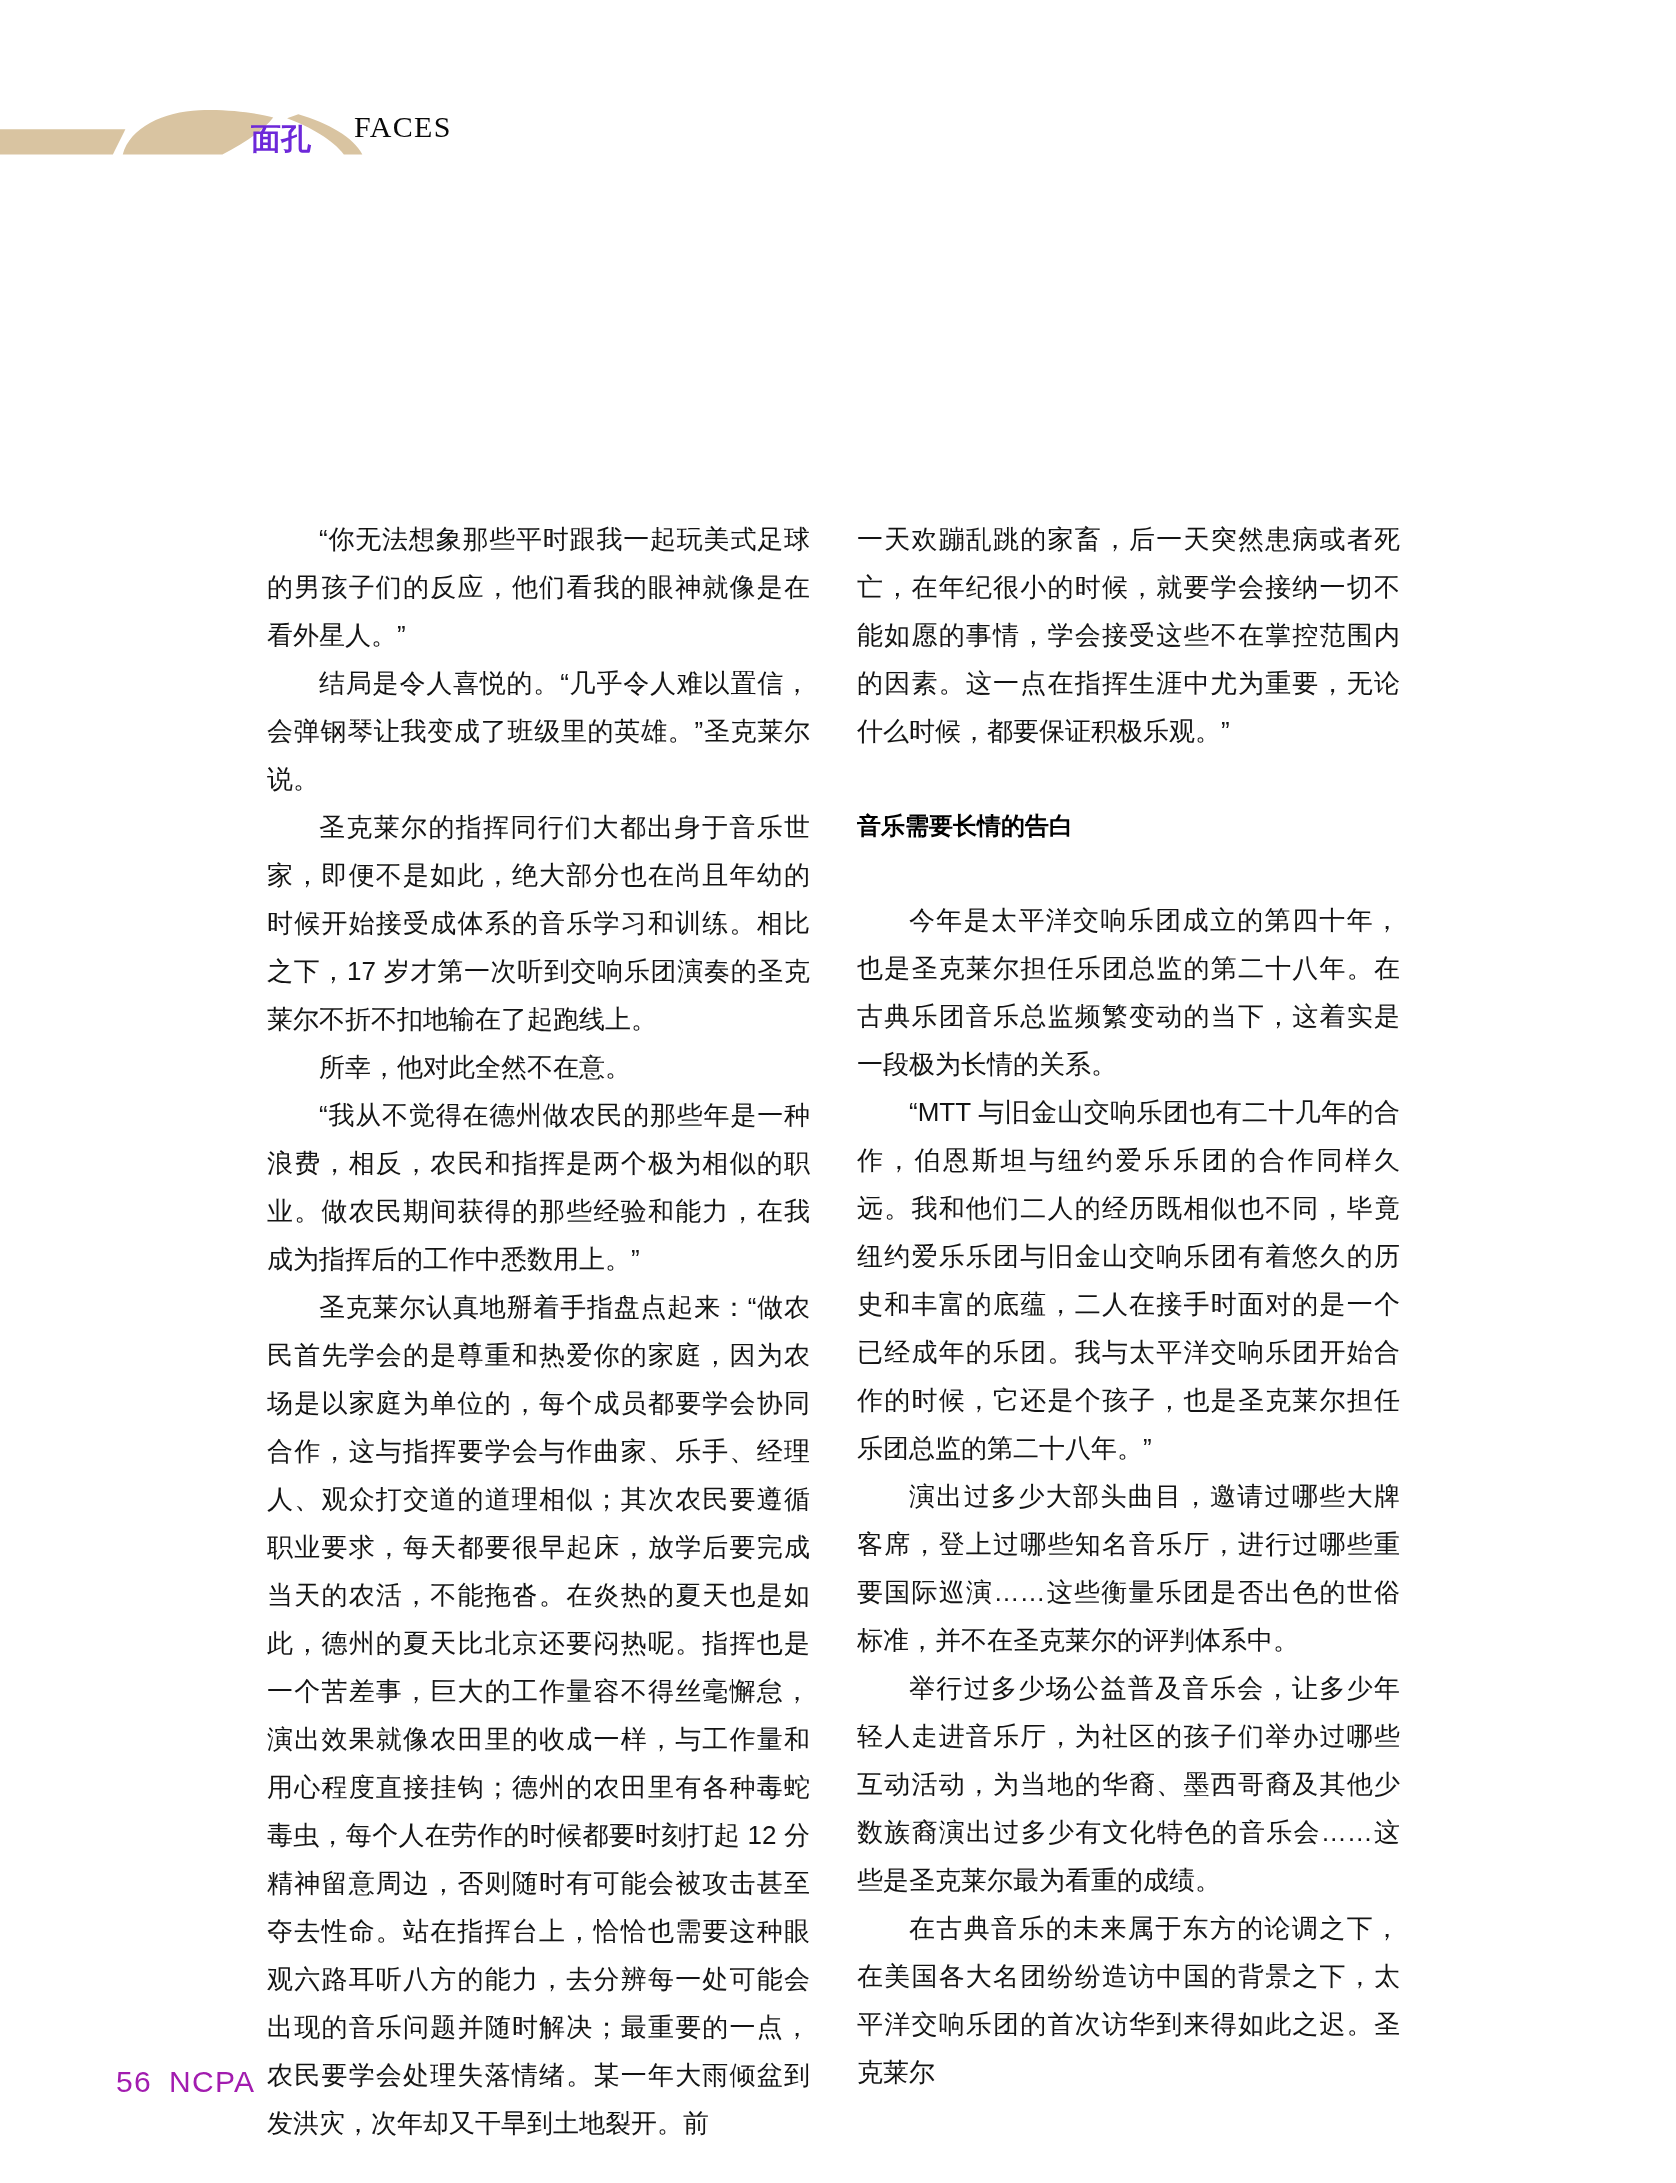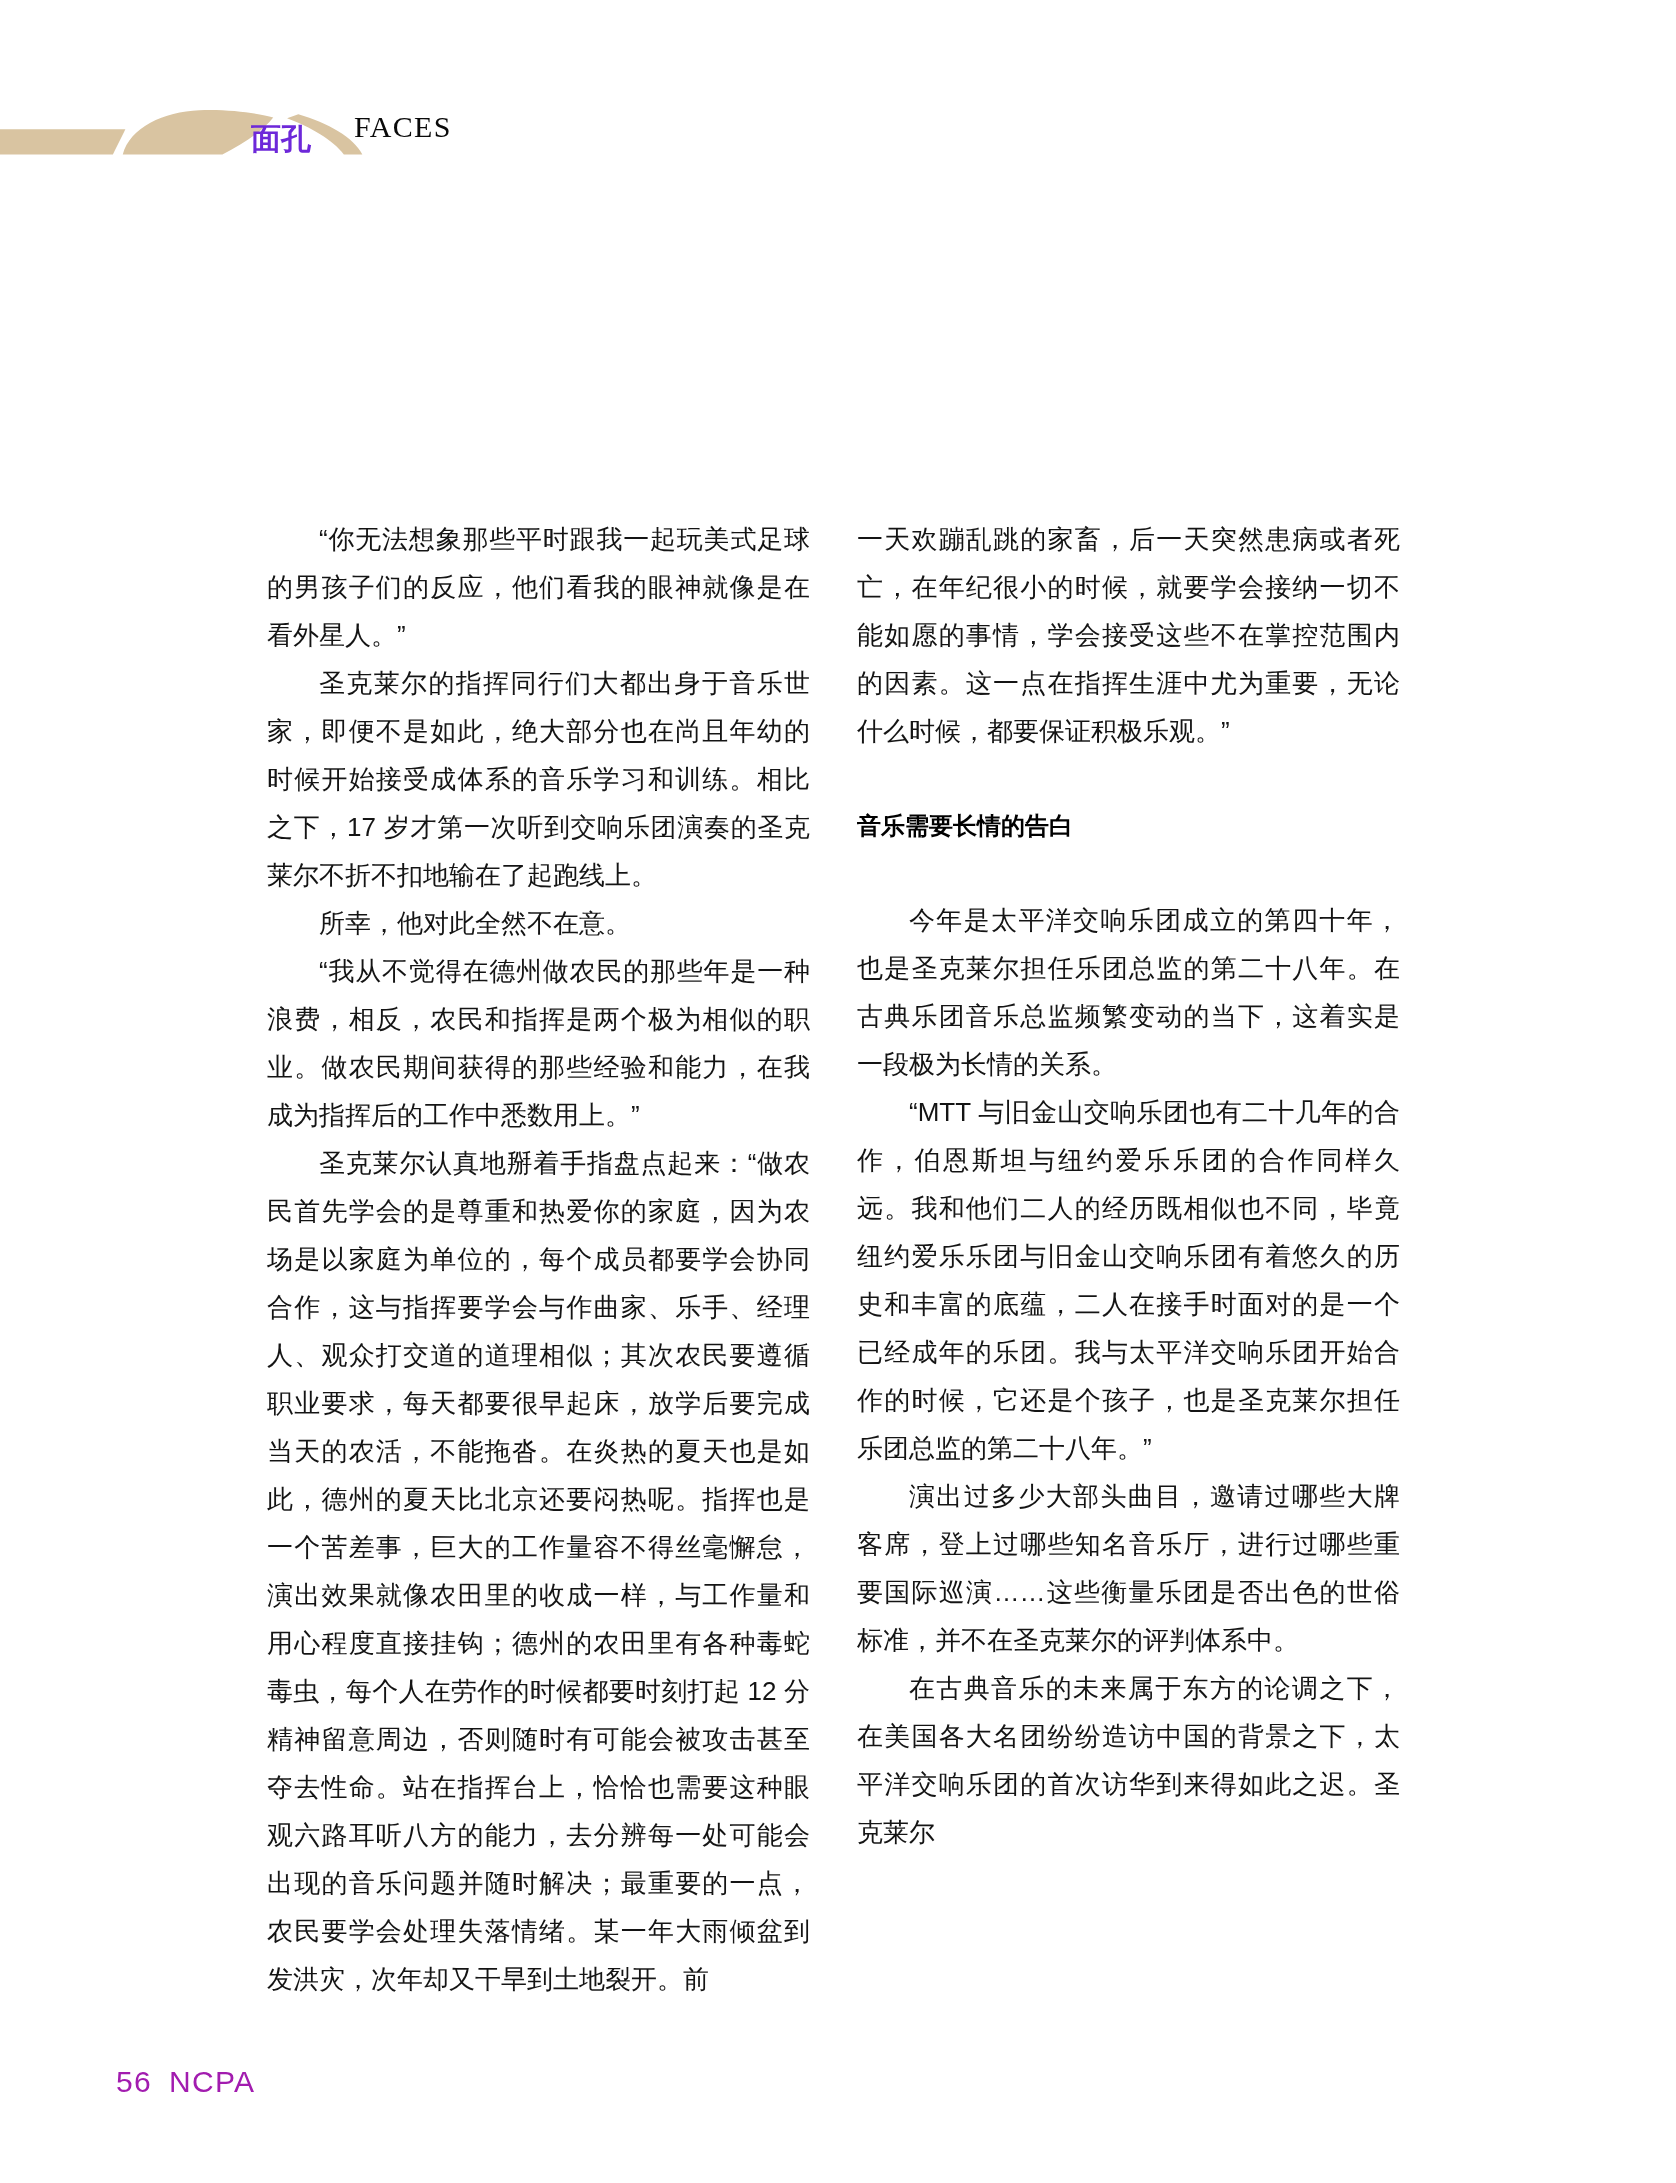--- a/index.html
+++ b/index.html
@@ -57,32 +57,34 @@
   <svg class="header-graphic" viewBox="0 0 700 100" aria-hidden="true">
     <path d="M0,46 L190,46 L171,84 L0,84 Z" fill="#d9c4a1"></path>
     <path d="M186,84 C197,43 248,19 302,17 C347,15 393,22 414,28 C397,50 367,68 337,84 Z" fill="#d9c4a1"></path>
     <path d="M452,23 C497,36 536,58 549,84 L521,84 C505,62 470,42 435,29 Z" fill="#d9c4a1"></path>
   </svg>
   <span class="section-cn">面孔</span>
   <span class="section-en">FACES</span>
 
   <section class="col col-left">
     <p>“你无法想象那些平时跟我一起玩美式足球的男孩子们的反应，他们看我的眼神就像是在看外星人。”</p>
+    <p>结局是令人喜悦的。“几乎令人难以置信，会弹钢琴让我变成了班级里的英雄。”圣克莱尔说。</p>
     <p>圣克莱尔的指挥同行们大都出身于音乐世家，即便不是如此，绝大部分也在尚且年幼的时候开始接受成体系的音乐学习和训练。相比之下，17 岁才第一次听到交响乐团演奏的圣克莱尔不折不扣地输在了起跑线上。</p>
     <p>所幸，他对此全然不在意。</p>
     <p>“我从不觉得在德州做农民的那些年是一种浪费，相反，农民和指挥是两个极为相似的职业。做农民期间获得的那些经验和能力，在我成为指挥后的工作中悉数用上。”</p>
     <p>圣克莱尔认真地掰着手指盘点起来：“做农民首先学会的是尊重和热爱你的家庭，因为农场是以家庭为单位的，每个成员都要学会协同合作，这与指挥要学会与作曲家、乐手、经理人、观众打交道的道理相似；其次农民要遵循职业要求，每天都要很早起床，放学后要完成当天的农活，不能拖沓。在炎热的夏天也是如此，德州的夏天比北京还要闷热呢。指挥也是一个苦差事，巨大的工作量容不得丝毫懈怠，演出效果就像农田里的收成一样，与工作量和用心程度直接挂钩；德州的农田里有各种毒蛇毒虫，每个人在劳作的时候都要时刻打起 12 分精神留意周边，否则随时有可能会被攻击甚至夺去性命。站在指挥台上，恰恰也需要这种眼观六路耳听八方的能力，去分辨每一处可能会出现的音乐问题并随时解决；最重要的一点，农民要学会处理失落情绪。某一年大雨倾盆到发洪灾，次年却又干旱到土地裂开。前</p>
   </section>
 
   <section class="col col-right">
     <p class="no-indent">一天欢蹦乱跳的家畜，后一天突然患病或者死亡，在年纪很小的时候，就要学会接纳一切不能如愿的事情，学会接受这些不在掌控范围内的因素。这一点在指挥生涯中尤为重要，无论什么时候，都要保证积极乐观。”</p>
     <h2>音乐需要长情的告白</h2>
     <p>今年是太平洋交响乐团成立的第四十年，也是圣克莱尔担任乐团总监的第二十八年。在古典乐团音乐总监频繁变动的当下，这着实是一段极为长情的关系。</p>
     <p>“MTT 与旧金山交响乐团也有二十几年的合作，伯恩斯坦与纽约爱乐乐团的合作同样久远。我和他们二人的经历既相似也不同，毕竟纽约爱乐乐团与旧金山交响乐团有着悠久的历史和丰富的底蕴，二人在接手时面对的是一个已经成年的乐团。我与太平洋交响乐团开始合作的时候，它还是个孩子，也是圣克莱尔担任乐团总监的第二十八年。”</p>
     <p>演出过多少大部头曲目，邀请过哪些大牌客席，登上过哪些知名音乐厅，进行过哪些重要国际巡演……这些衡量乐团是否出色的世俗标准，并不在圣克莱尔的评判体系中。</p>
+    <p>举行过多少场公益普及音乐会，让多少年轻人走进音乐厅，为社区的孩子们举办过哪些互动活动，为当地的华裔、墨西哥裔及其他少数族裔演出过多少有文化特色的音乐会……这些是圣克莱尔最为看重的成绩。</p>
     <p>在古典音乐的未来属于东方的论调之下，在美国各大名团纷纷造访中国的背景之下，太平洋交响乐团的首次访华到来得如此之迟。圣克莱尔</p>
   </section>
 
   <div class="footer">
     <span class="num">56</span><span>NCPA</span>
   </div>
 
 </div>
 
 

